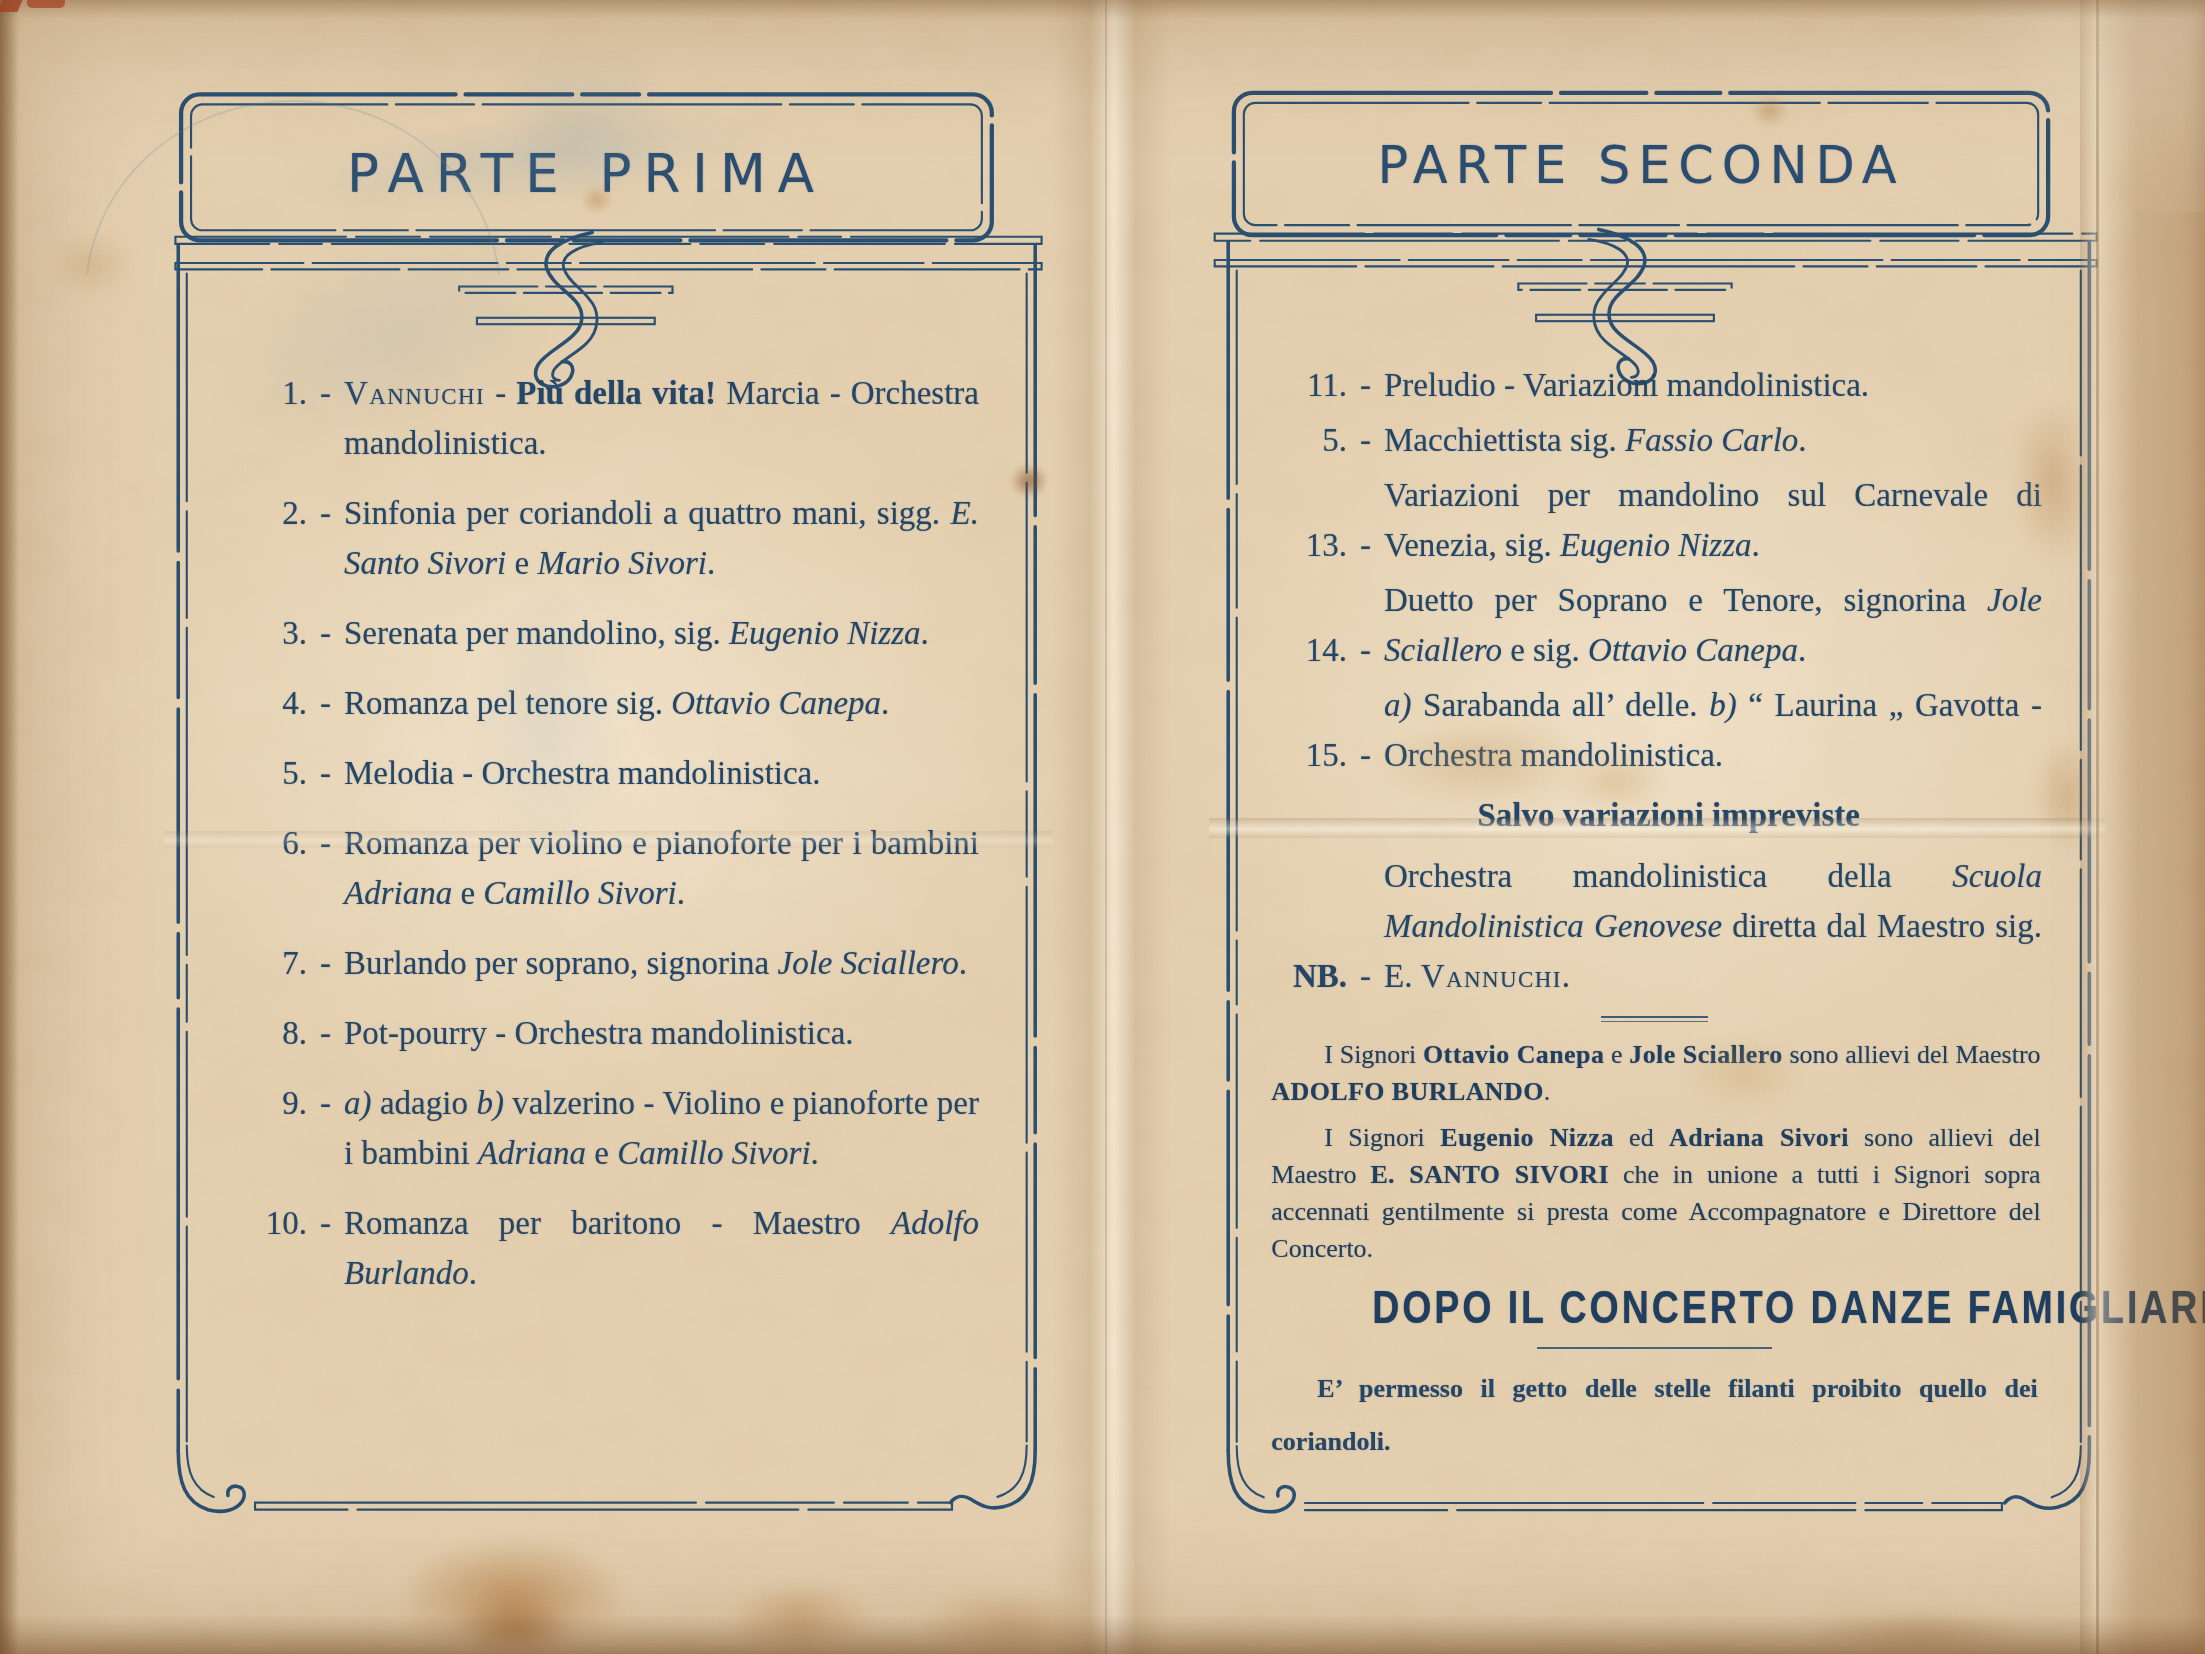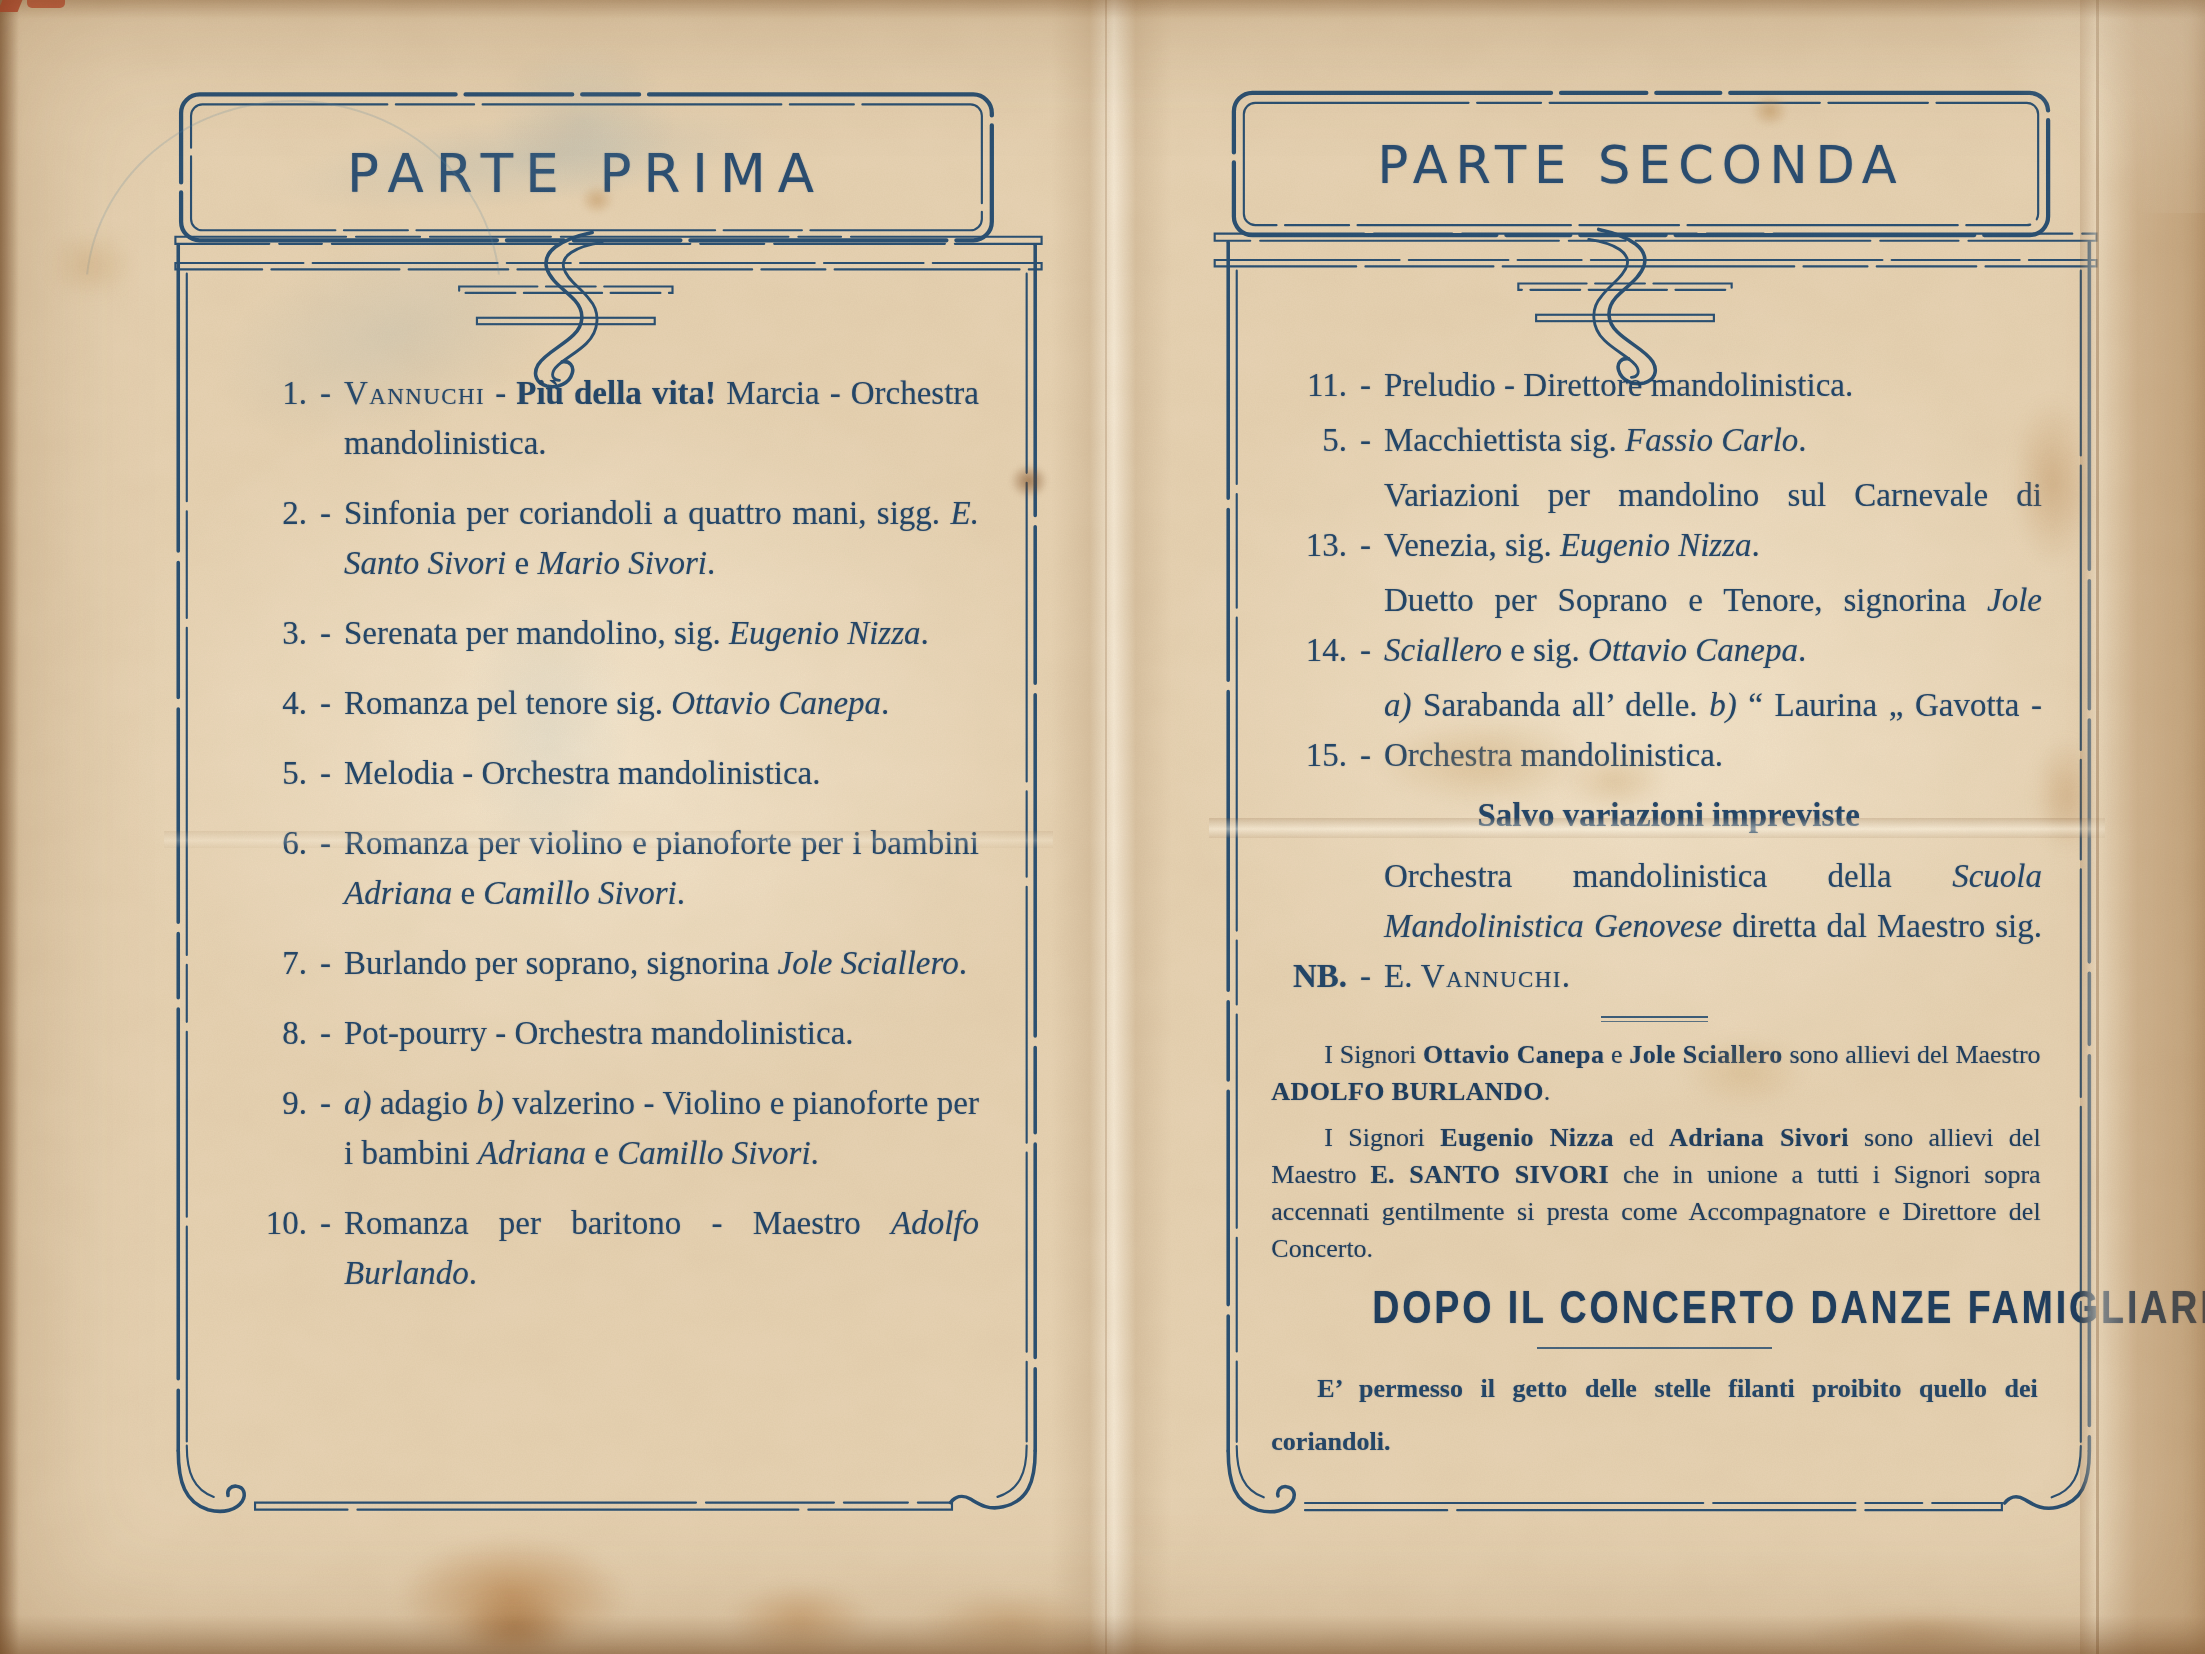--- a/index.html
+++ b/index.html
@@ -224,21 +224,21 @@
       <path stroke-width="3" d="M 1226 1983 C 1226 2023 1215 2045 1185 2055"></path>
     </svg>
 
     <div class="page-title">PARTE SECONDA</div>
 
     <div class="col right-col">
       <div>
           <div class="prog-item">
             <span class="num">11.</span>
             <span class="dash">-</span>
-            <div class="itxt"><span class="seg-p">Preludio - Direttore mandolinistica.</span></div>
+            <div class="itxt"><span class="seg-p">Preludio - Variazioni mandolinistica.</span></div>
           </div>
           <div class="prog-item">
             <span class="num">5.</span>
             <span class="dash">-</span>
             <div class="itxt"><span class="seg-p">Macchiettista sig. </span><span class="seg-i">Fassio Carlo</span><span class="seg-p">.</span></div>
           </div>
           <div class="prog-item">
             <span class="num">13.</span>
             <span class="dash">-</span>
             <div class="itxt"><span class="seg-p">Variazioni per mandolino sul Carnevale di Venezia, sig. </span><span class="seg-i">Eugenio Nizza</span><span class="seg-p">.</span></div>

